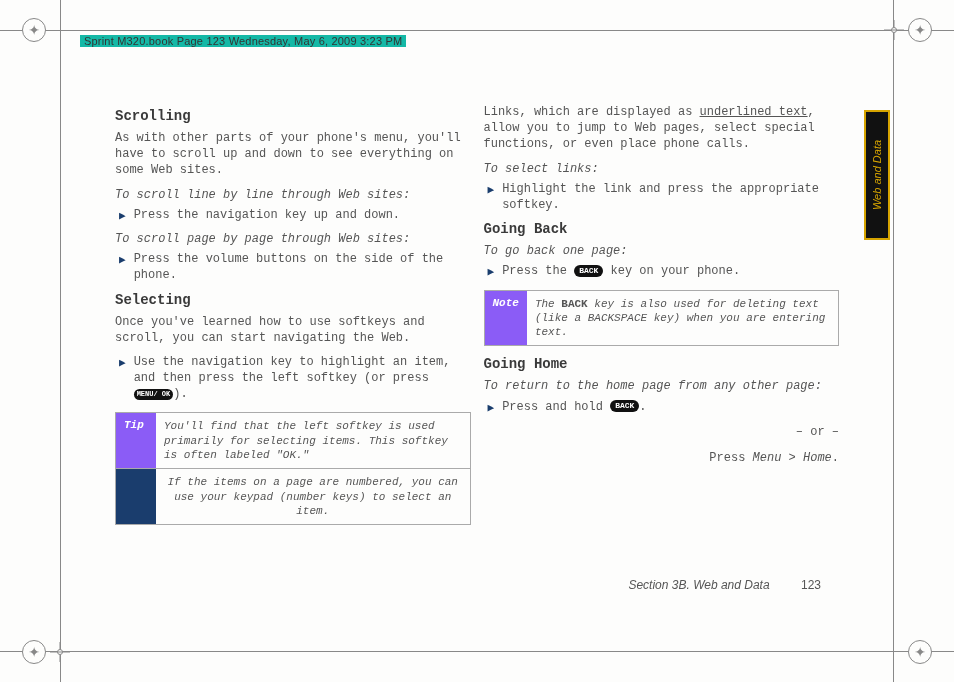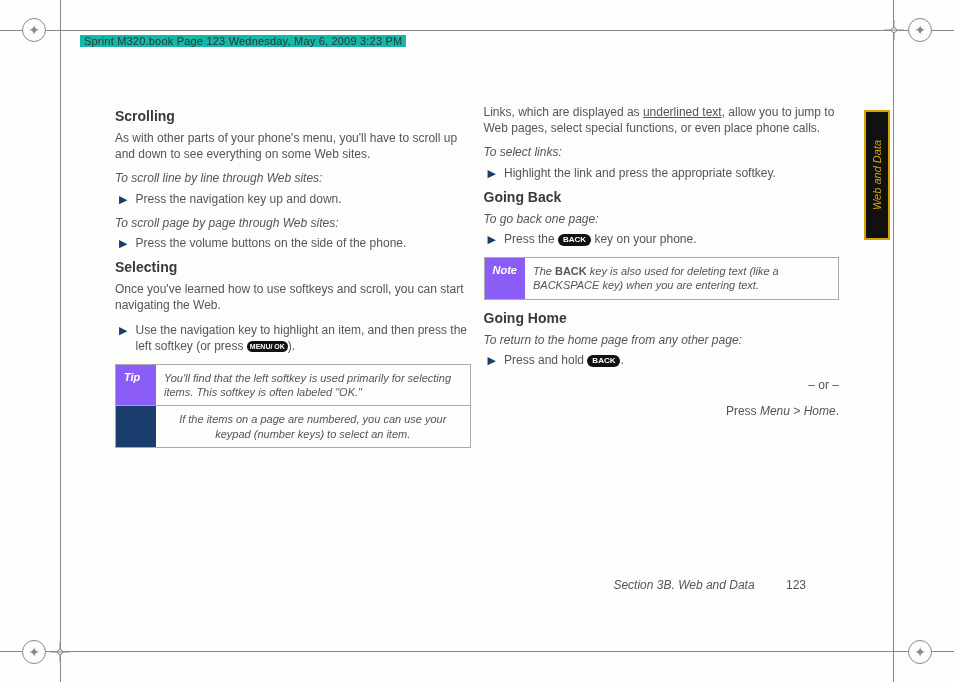--- a/index.html
+++ b/index.html
@@ -51,20 +51,21 @@
   }
 
   .page {
     position: absolute;
     top: 100px;
     left: 115px;
     right: 115px;
     bottom: 80px;
     display: flex;
     gap: 13px;
+    font-family: Liberation Mono, monospace;
   }
   .col { flex: 1; }
   h3 {
     font-size: 14px;
     font-weight: bold;
     color: #3a3a3a;
     margin: 8px 0 6px;
   }
   p { margin: 4px 0 8px; line-height: 1.35; color: #555; }
   .sub { font-style: italic; color: #555; margin: 6px 0 4px; font-size: 12px; }
@@ -129,21 +130,21 @@
     color: #d6a400;
     font-style: italic;
     font-size: 11px;
     transform: rotate(-90deg);
     white-space: nowrap;
   }
 
   .footer {
     position: absolute;
     bottom: 90px;
-    right: 148px;
+    right: 133px;
     font-size: 12px;
     color: #555;
     font-style: italic;
   }
   .footer .pn { font-style: normal; margin-left: 28px; }
 </style>
 </head>
 <body>
 
 <div class="crop-line-h crop-top"></div>

